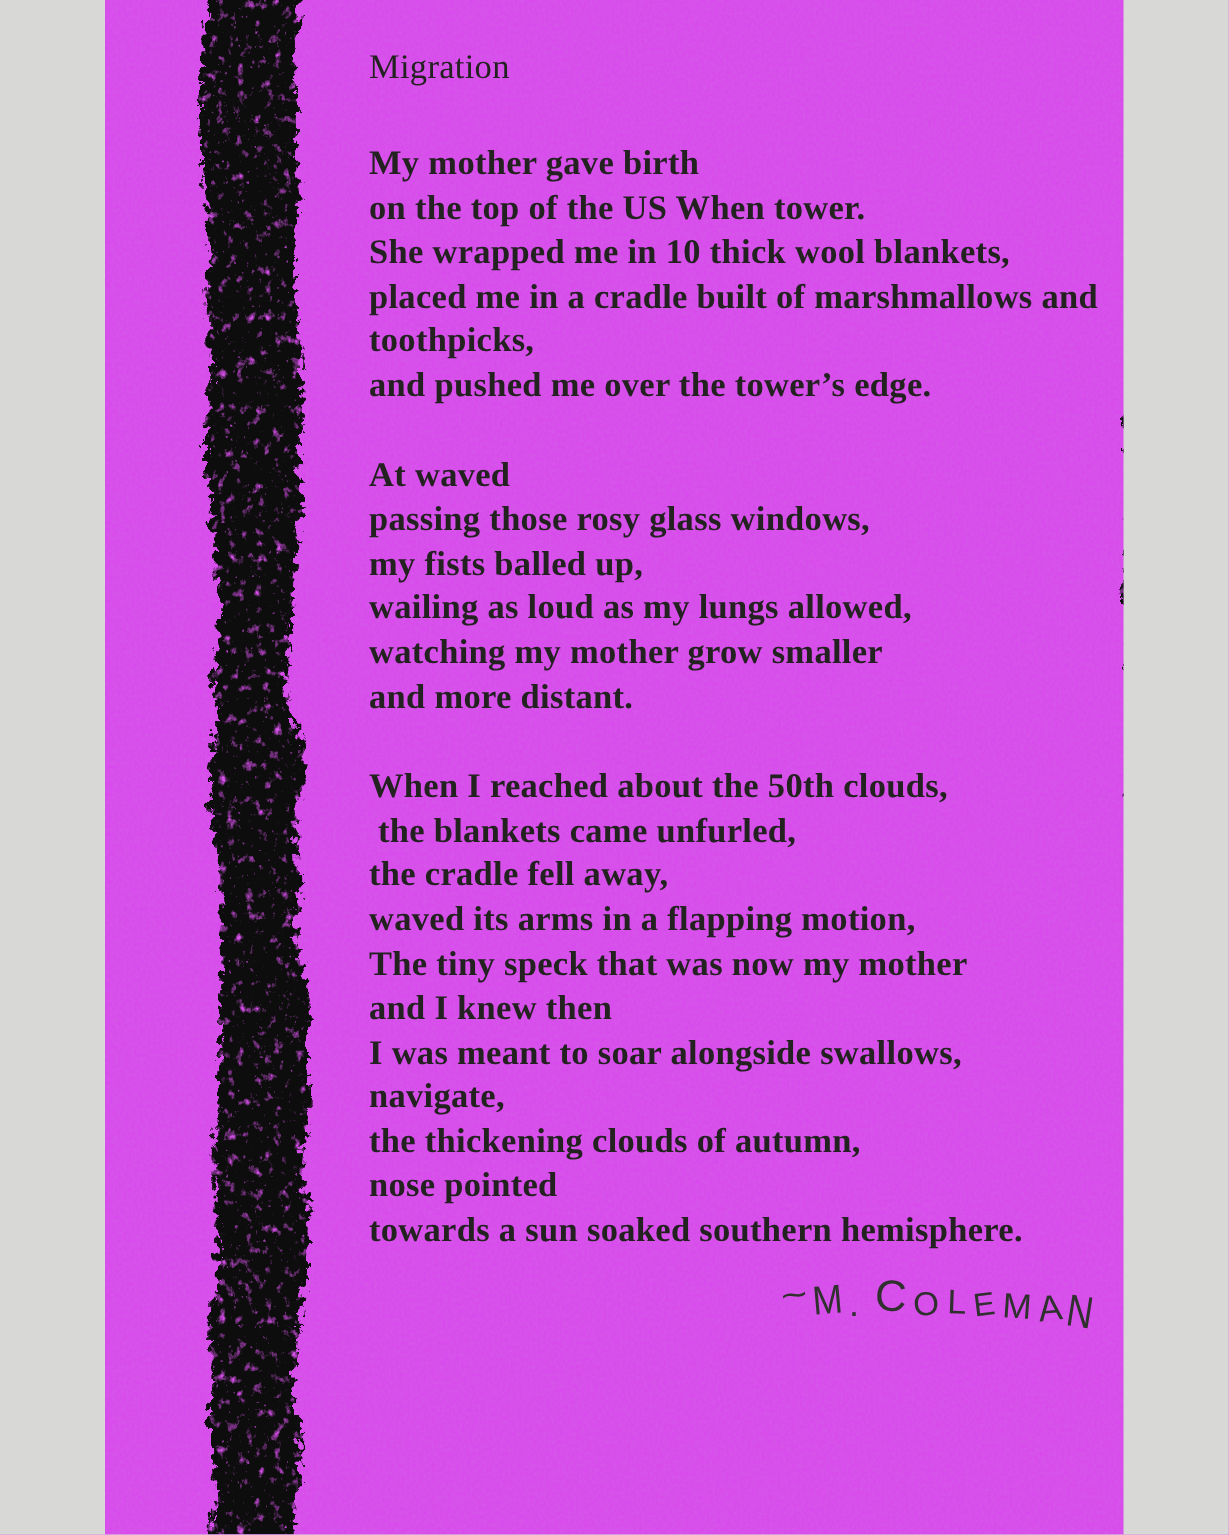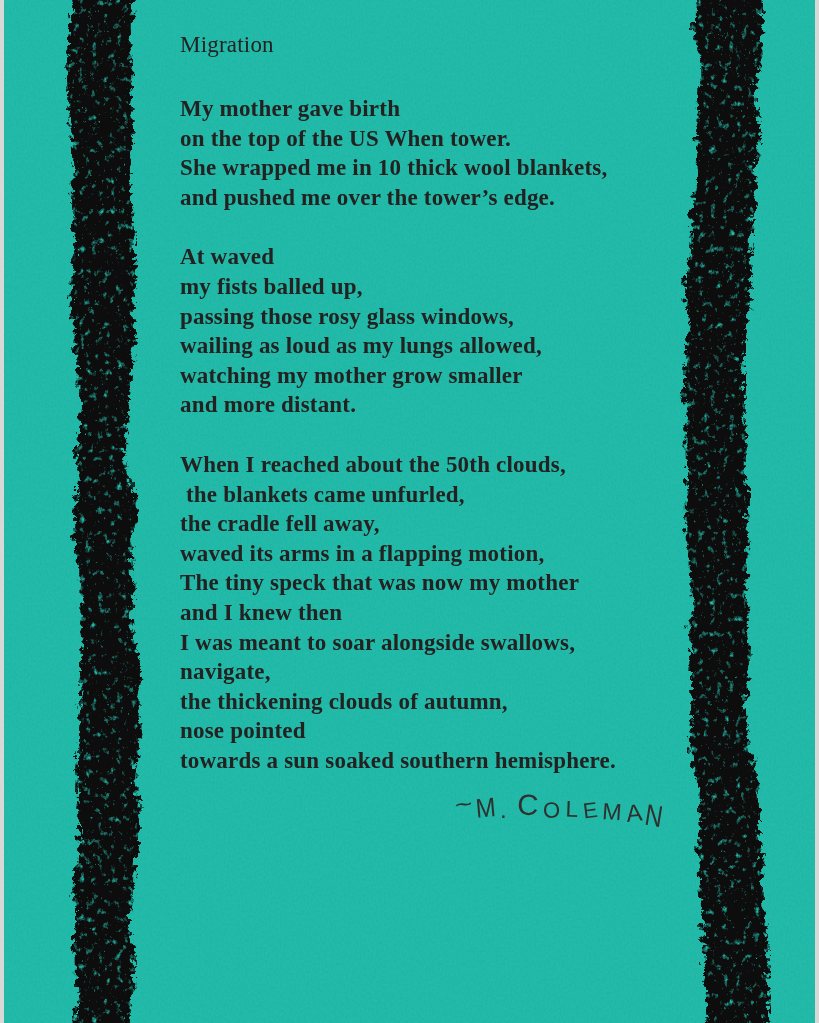--- a/index.html
+++ b/index.html
@@ -1,20 +1,20 @@
 <!DOCTYPE html>
 <html><head>
 <meta charset="utf-8">
 <style>
   html,body{margin:0;padding:0;background:#d8d8d6;}
   .page{
     position:relative;
-    width:811px;height:1023px;
+    width:679px;height:1023px;
     margin:0 auto;
-    background:#14b8a6;
+    background:#d946ef;
     overflow:hidden;
     font-family:"Liberation Serif", serif;
   }
   .texture-layer{
     position:absolute;inset:0;
     pointer-events:none;
   }
   .edges-layer{
     position:absolute;inset:0;
     pointer-events:none;
@@ -107,26 +107,27 @@
     </g>
   </svg>
 
   <main class="poem">
     <h1 class="title">Migration</h1>
     <section id="stanzas">
         <div class="stanza">
           <div class="line">My mother gave birth</div>
           <div class="line">on the top of the US When tower.</div>
           <div class="line">She wrapped me in 10 thick wool blankets,</div>
+          <div class="line">placed me in a cradle built of marshmallows and toothpicks,</div>
           <div class="line">and pushed me over the tower’s edge.</div>
         </div>
         <div class="stanza">
           <div class="line">At waved</div>
+          <div class="line">passing those rosy glass windows,</div>
           <div class="line">my fists balled up,</div>
-          <div class="line">passing those rosy glass windows,</div>
           <div class="line">wailing as loud as my lungs allowed,</div>
           <div class="line">watching my mother grow smaller</div>
           <div class="line">and more distant.</div>
         </div>
         <div class="stanza">
           <div class="line">When I reached about the 50th clouds,</div>
           <div class="line"> the blankets came unfurled,</div>
           <div class="line">the cradle fell away,</div>
           <div class="line">waved its arms in a flapping motion,</div>
           <div class="line">The tiny speck that was now my mother</div>

